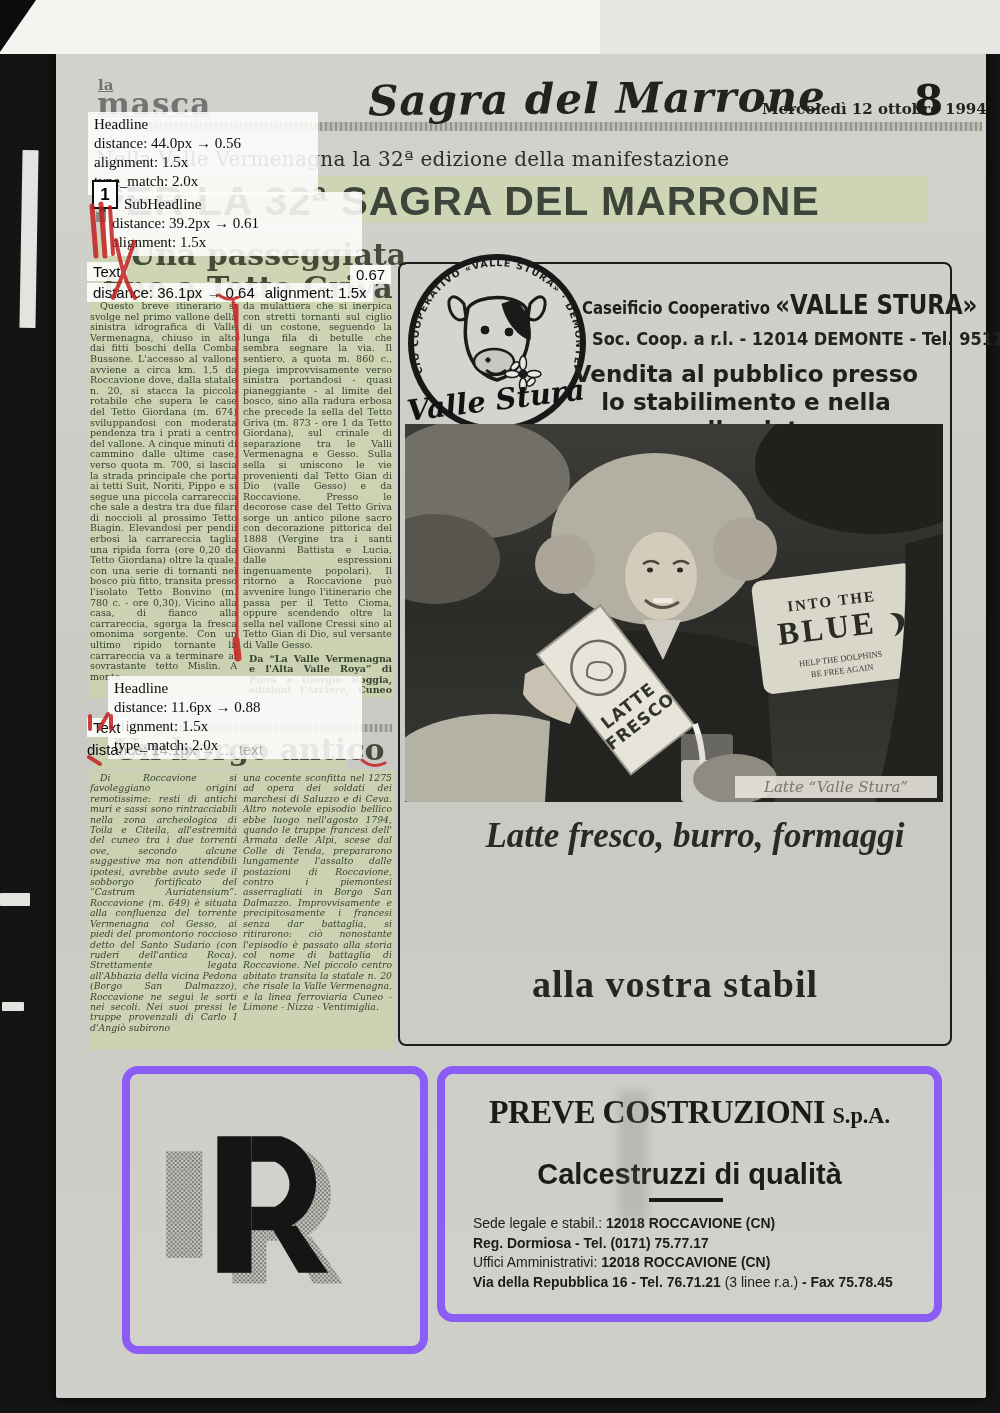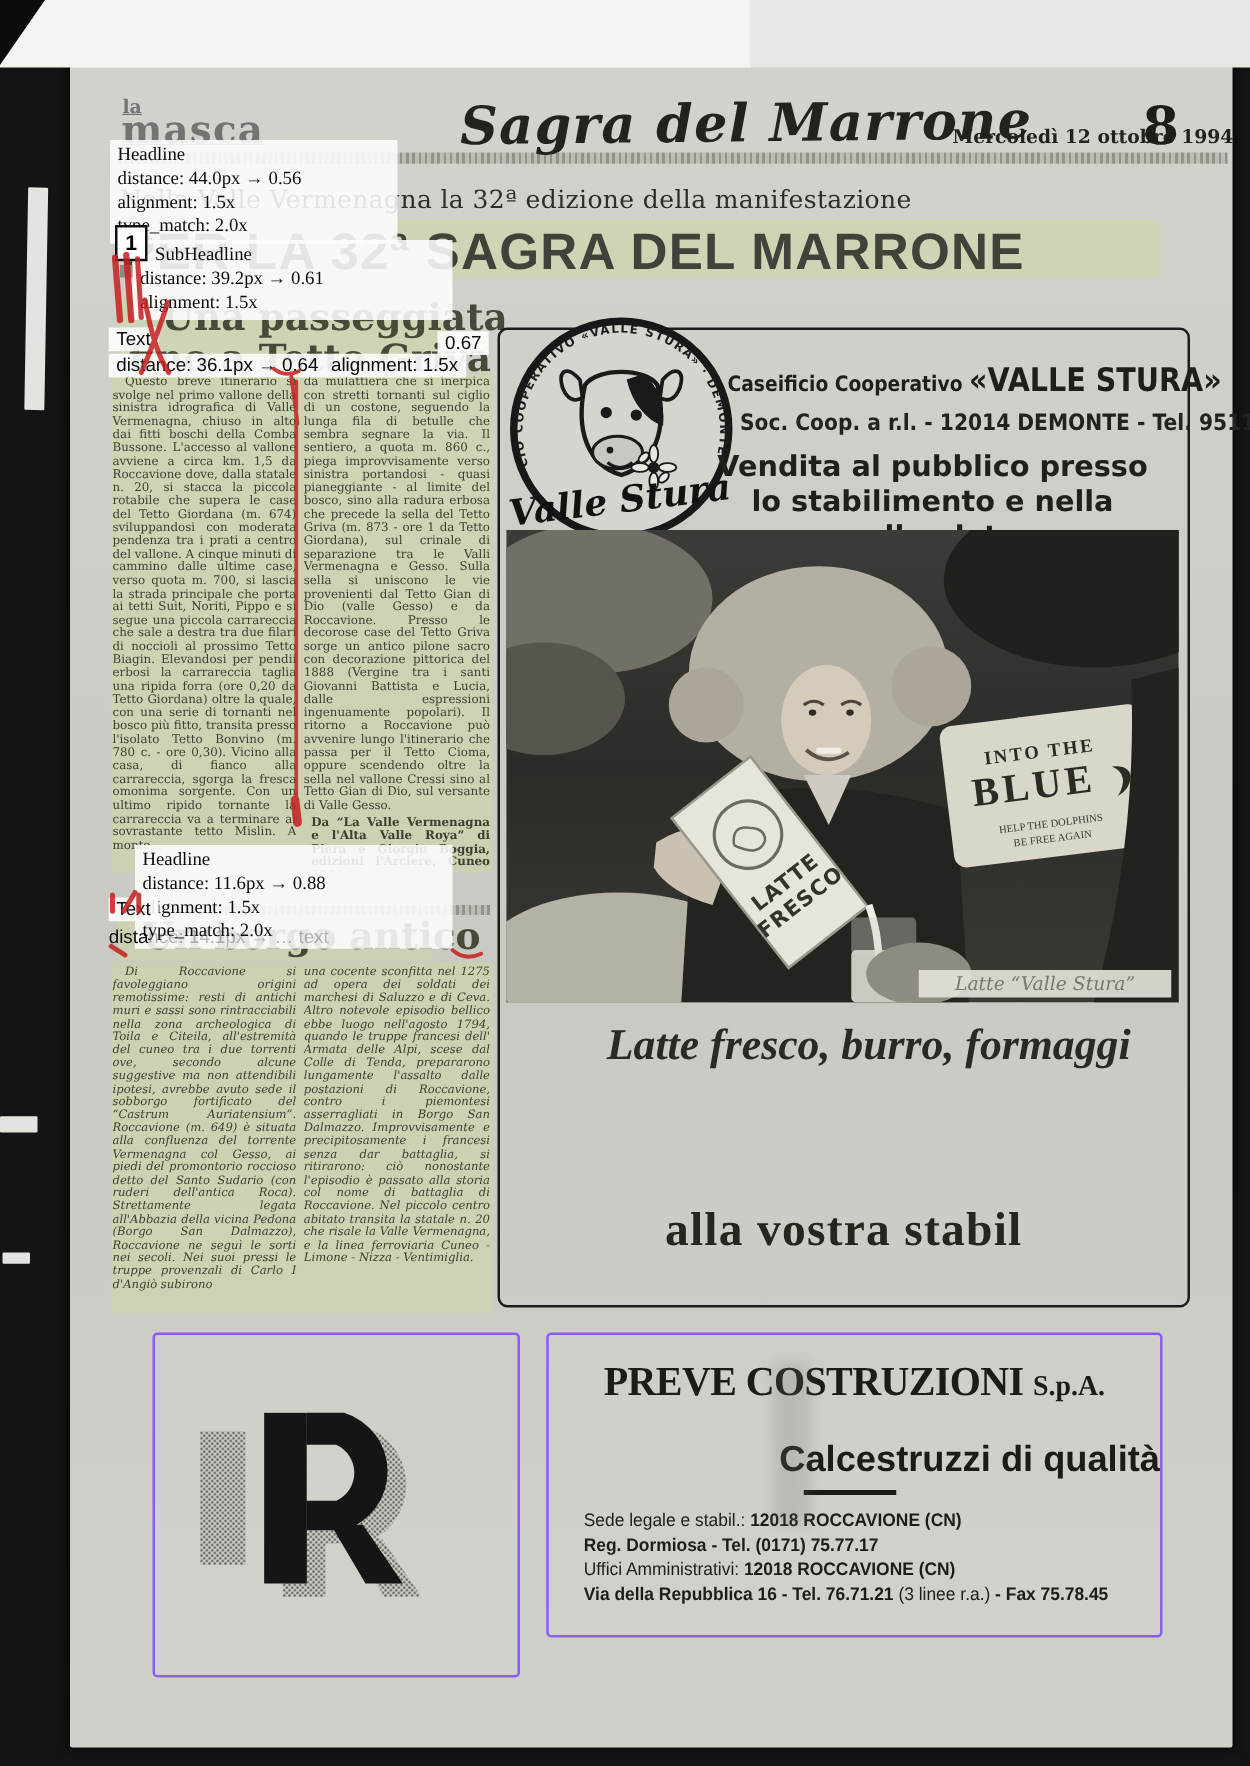--- a/index.html
+++ b/index.html
@@ -39,26 +39,26 @@
   .vs-title{font-family:"DejaVu Sans",sans-serif;font-weight:bold;color:#1e1e1a;white-space:nowrap;
             transform:scaleX(.88);transform-origin:left;}
   .vs-sub{font-family:"DejaVu Sans",sans-serif;font-weight:bold;color:#22221e;white-space:nowrap;
           transform:scaleX(.9);transform-origin:left;}
   .vs-sales{font-family:"DejaVu Sans",sans-serif;font-weight:bold;font-size:23px;line-height:28px;
             color:#1f1f1b;text-align:center;}
   .tag-it{font-family:"Liberation Serif",serif;font-style:italic;font-weight:bold;font-size:35px;
           color:#2a2a25;text-align:center;width:100%;padding-left:20px;}
   .tag-b{font-family:"Liberation Serif",serif;font-weight:bold;font-size:38px;color:#26261f;
          text-align:center;width:100%;letter-spacing:1px;}
-  .prevebox{z-index:3;border:2px solid #8b5cf6;border-radius:4px;background:rgba(210,210,205,.45);}
+  .prevebox{z-index:3;border:8px solid #8b5cf6;border-radius:16px;background:rgba(210,210,205,.45);}
   .preve-co{font-family:"Liberation Serif",serif;font-weight:bold;font-size:33px;letter-spacing:-.5px;
             color:#1b1b17;text-align:center;width:100%;transform:scaleX(.97);}
   .preve-suf{font-size:23px;letter-spacing:0;}
   .preve-prod{font-family:"Liberation Sans",sans-serif;font-weight:bold;font-size:29px;color:#1b1b17;
-              text-align:right;width:100%;}
+              text-align:center;width:100%;}
   .preve-addr{font-family:"Liberation Sans",sans-serif;font-size:14.5px;line-height:19.5px;color:#1c1c18;
               transform:scaleX(.96);transform-origin:left;white-space:nowrap;}
   .preve-addr b{font-weight:bold;}
   .marks{z-index:60;pointer-events:none;}
   .smudge{z-index:4;background:rgba(110,110,104,.22);filter:blur(5px);}
 </style>
 </head>
 <body>
 
 <div class="scene">

